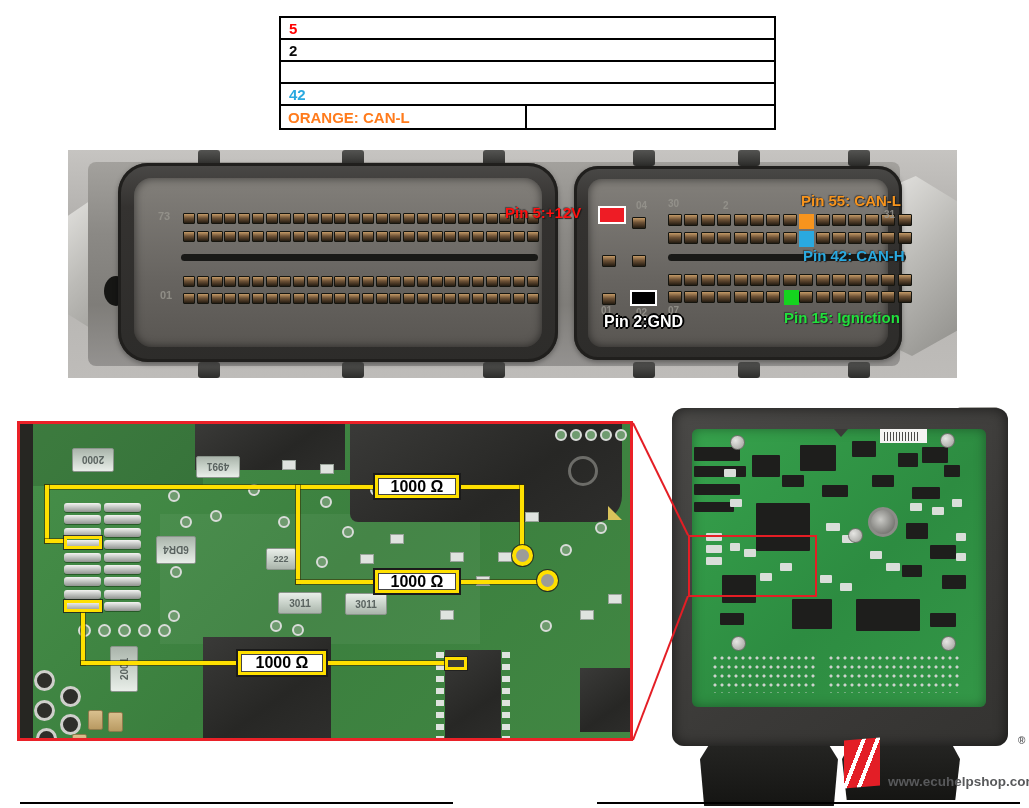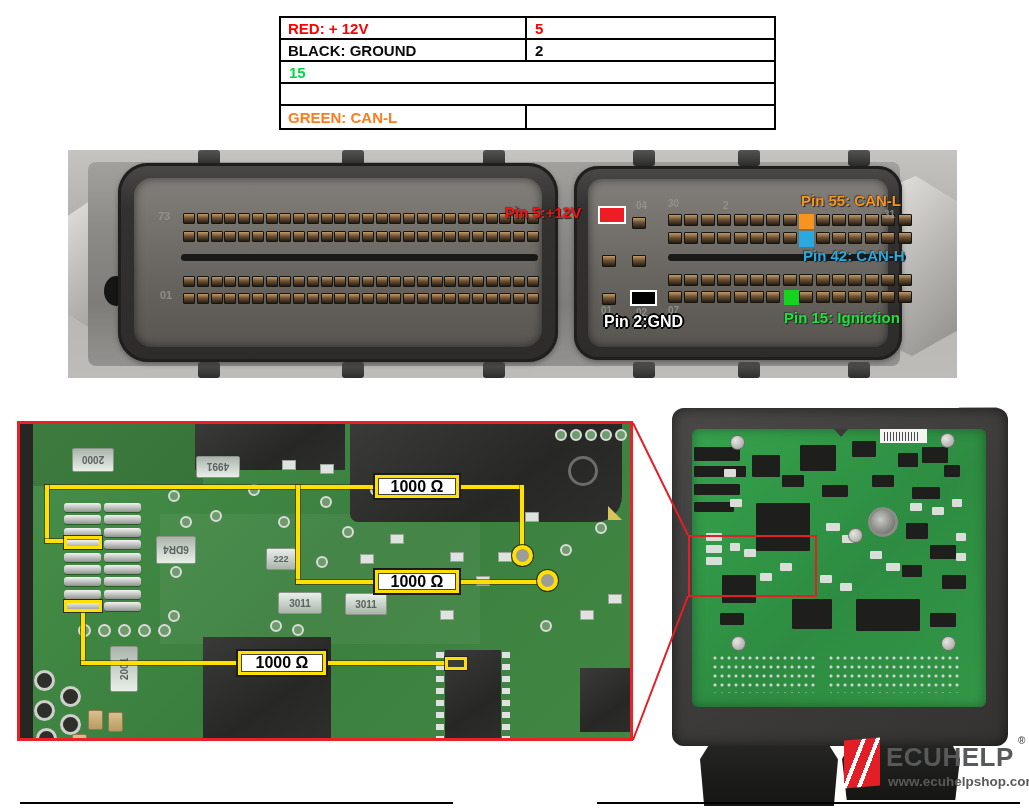--- a/index.html
+++ b/index.html
@@ -106,34 +106,32 @@
   .rule.r1{left:20px;top:802px;width:433px;}
   .rule.r2{left:597px;top:802px;width:423px;}
 </style>
 </head>
 <body>
 
 <div id="stage">
 
   <div class="pin-table">
     <div class="trow">
-      <div class="tc1" style="color: rgb(255, 0, 0);">RED: + 12V</div>
       <div class="tc2" style="color: rgb(255, 0, 0);">5</div>
     </div>
     <div class="trow">
-      <div class="tc1" style="color: rgb(10, 10, 10);">BLACK: GROUND</div>
       <div class="tc2" style="color: rgb(10, 10, 10);">2</div>
     </div>
     <div class="trow">
-      <div class="tc2" style="color: rgb(0, 216, 74);">15</div>
     </div>
     <div class="trow">
+      <div class="tc2" style="color: rgb(42, 169, 224);">42</div>
     </div>
     <div class="trow">
-      <div class="tc1" style="color: rgb(255, 123, 28);">GREEN: CAN-L</div>
+      <div class="tc1" style="color: rgb(255, 123, 28);">ORANGE: CAN-L</div>
     </div>
   </div>
 
   <div class="photo-conn">
     <div class="bracket bl"></div>
     <div class="bracket br"></div>
     <div class="housing"></div>
     <div class="hole"></div>
     <div id="posts">
         <div class="post" style="left: 130px; top: 0px;"></div>
@@ -532,20 +530,19 @@
     <div class="screw" style="left:188px;top:125px;"></div>
     <div class="screw" style="left:71px;top:233px;"></div>
     <div class="screw" style="left:281px;top:233px;"></div>
     <div class="dotblock" style="left:52px;top:252px;width:104px;height:38px;"></div>
     <div class="dotblock" style="left:168px;top:252px;width:132px;height:38px;"></div>
     <div class="red-rect"></div>
   </div>
 
   <div class="brand">
     <div class="brand-icon"></div>
-    <div class="brand-name">ECUHELP</div>
     <div class="brand-reg">®</div>
     <div class="brand-url">www.ecuhelpshop.com</div>
   </div>
 
   <div class="rule r1"></div>
   <div class="rule r2"></div>
 </div>
 
 </body></html>

